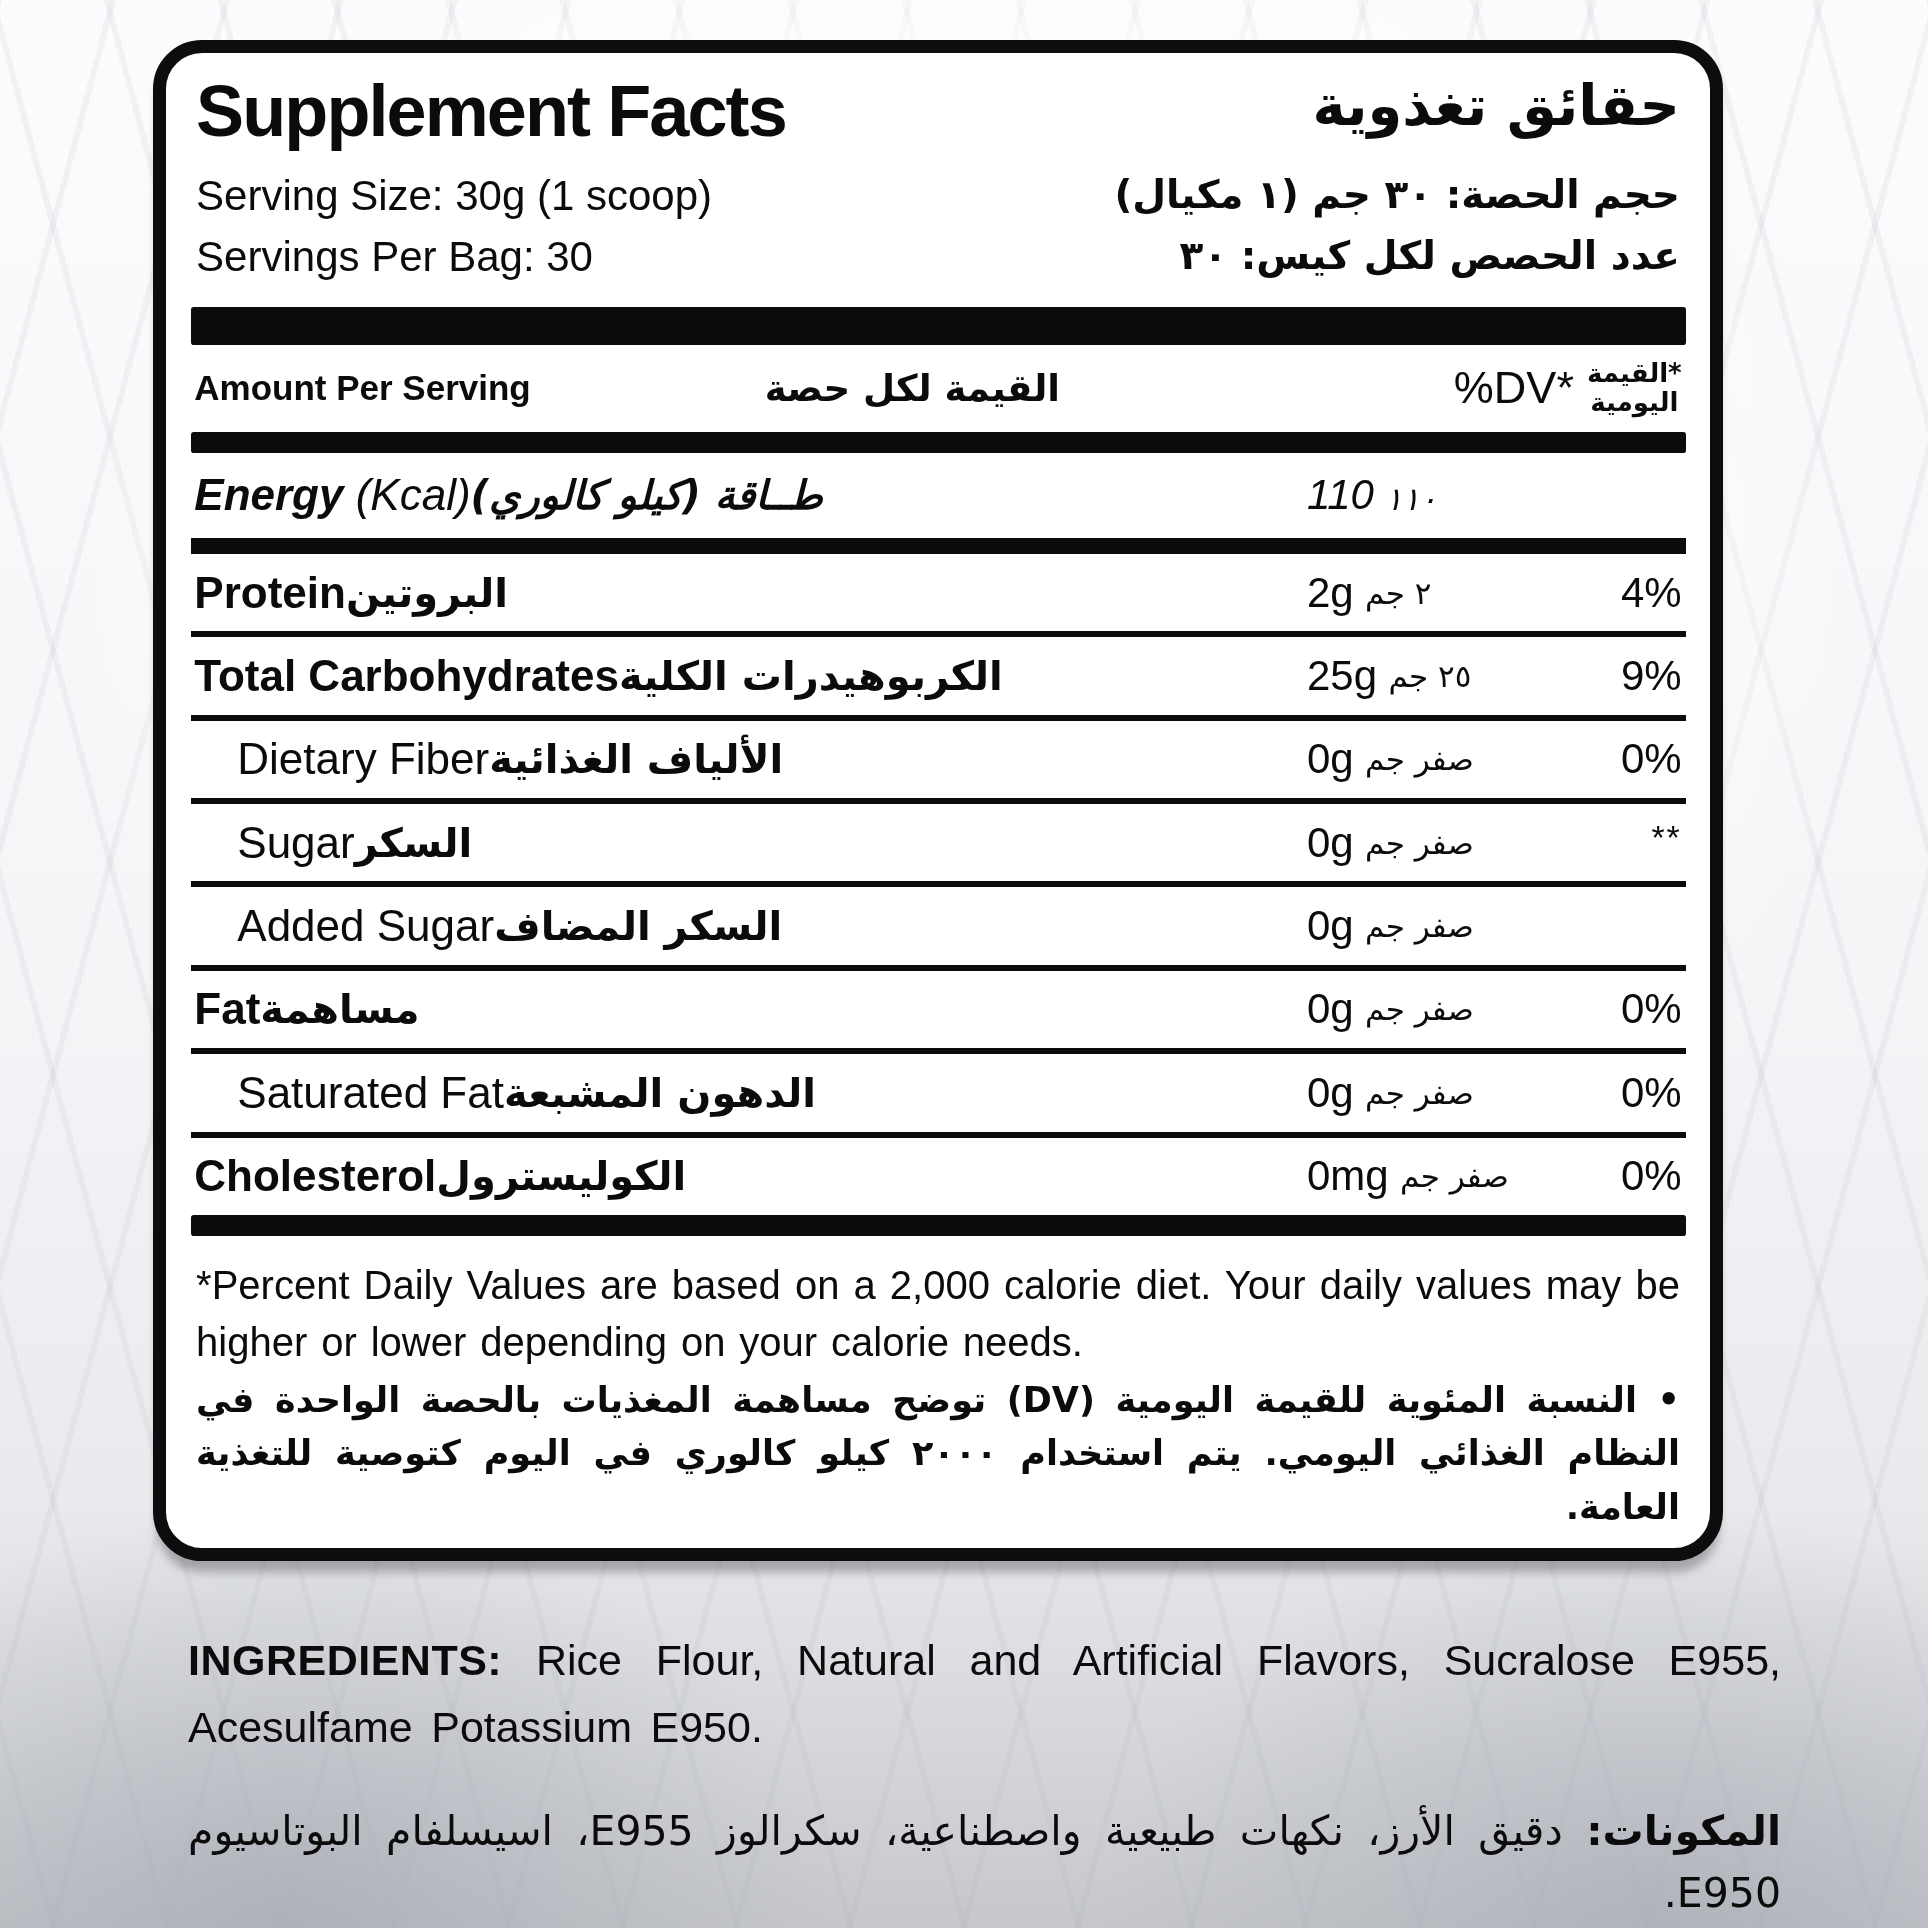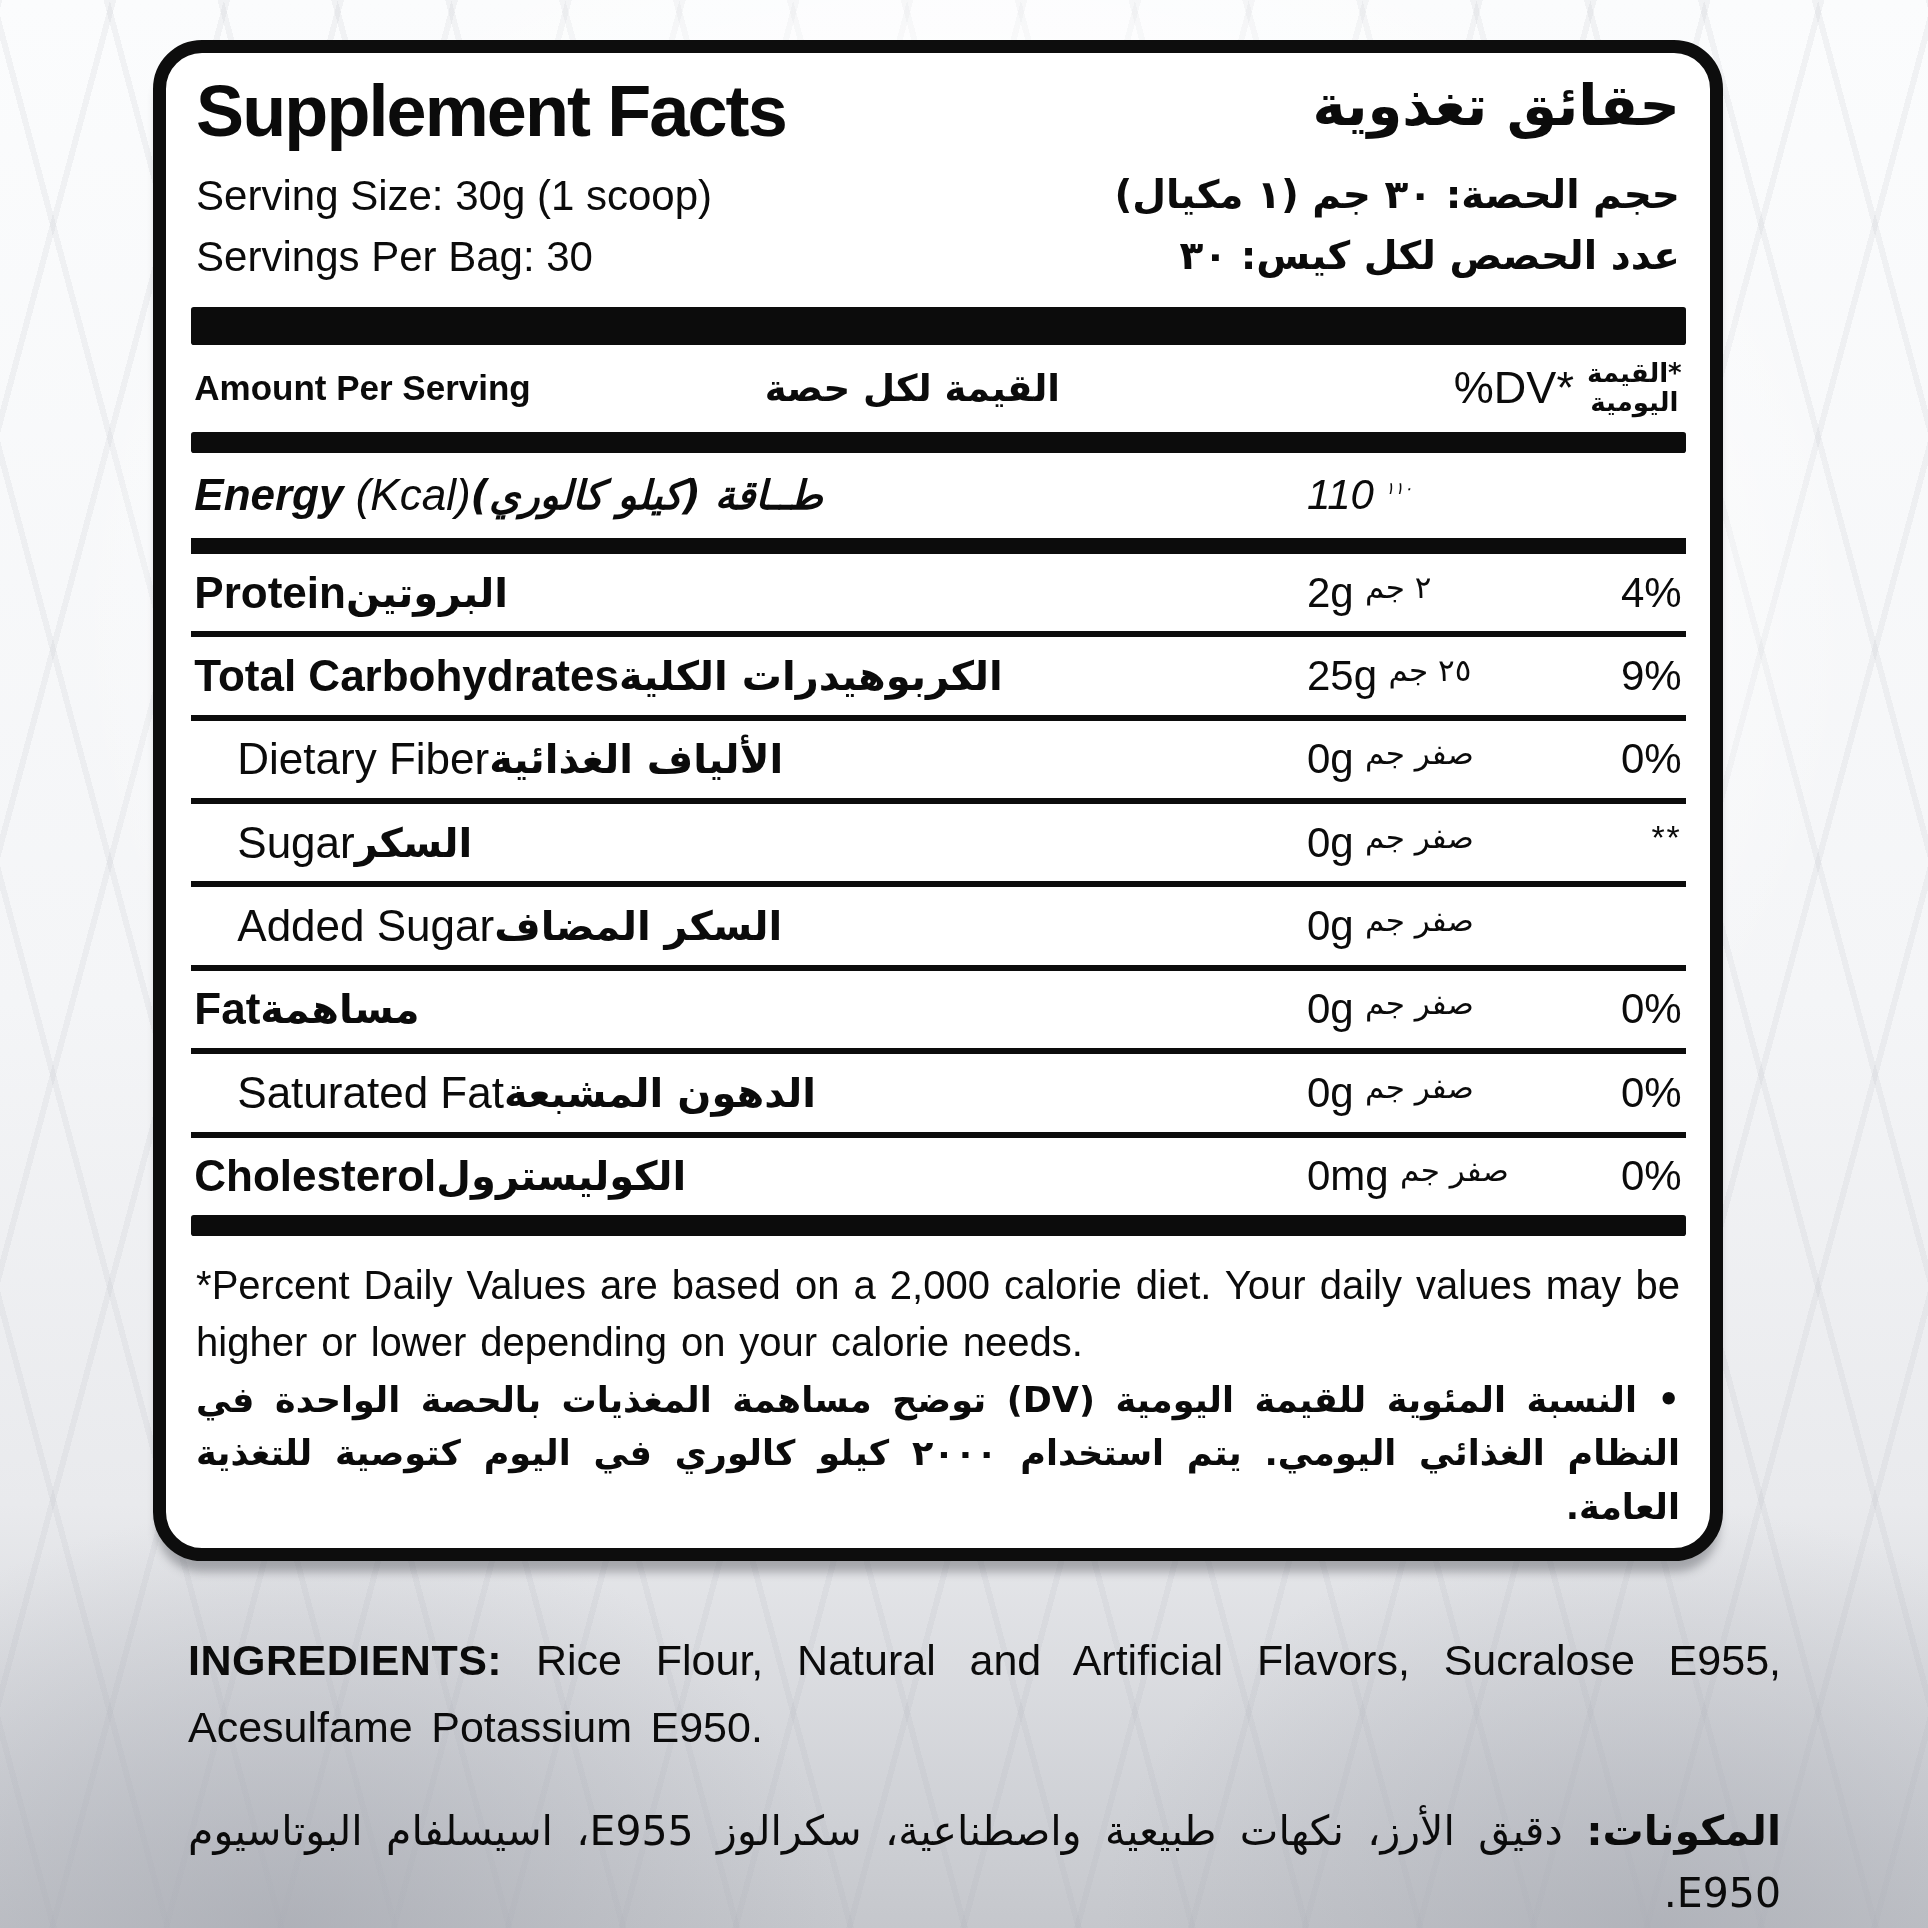--- a/index.html
+++ b/index.html
@@ -48,24 +48,24 @@
   .nrow{display:grid;grid-template-columns:auto 1fr 275px 111px;align-items:center;
         border-bottom:6.6px solid #0c0c0c;padding:12.2px 3.8px;min-height:53px;}
   .nrow:last-child{border-bottom:none;}
   .nrow.energy{border-bottom-width:16px;padding:16px 3.8px;font-style:italic;}
   .n-en{font-size:44px;white-space:nowrap;}
   .n-en b{font-weight:700;}
   .n-en b.rg{font-weight:400;}
   .n-en .sfx{font-weight:400;}
   .nrow.indent .n-en{padding-left:43px;}
   .n-ar{text-align:left;font-size:40px;font-weight:700;padding-right:5.6px;}
-  .n-val{display:flex;align-items:flex-start;gap:11.3px;padding-left:11.3px;}
+  .n-val{display:flex;align-items:center;gap:11.3px;padding-left:11.3px;}
   .v-en{font-size:42px;}
   .v-ar{font-size:31px;}
-  .nrow.energy .v-ar{font-size:17px;margin-top:7px;}
+  .nrow.energy .v-ar{font-size:32px;margin-top:7px;}
   .dv{text-align:right;font-size:42px;}
   .dv.star{font-size:34px;align-self:start;line-height:1;padding-top:3.8px;letter-spacing:1.9px;}
 
   .footnote-en{font-size:40px;line-height:1.42;text-align:justify;margin:21px 5.6px 0;word-spacing:2.8px;}
   .footnote-ar{direction:rtl;font-size:35px;font-weight:700;line-height:1.52;text-align:justify;margin:3.8px 5.6px 0;}
 
   .ingredients{position:absolute;left:188px;top:1627px;width:1593px;}
   .ing-en{font-size:43px;line-height:1.55;text-align:justify;word-spacing:6.6px;margin:0;}
   .ing-en b{font-weight:700;letter-spacing:0.5px;}
   .ing-ar{direction:rtl;font-size:41px;font-weight:400;line-height:1.5;text-align:justify;margin:41px 0 0;}

